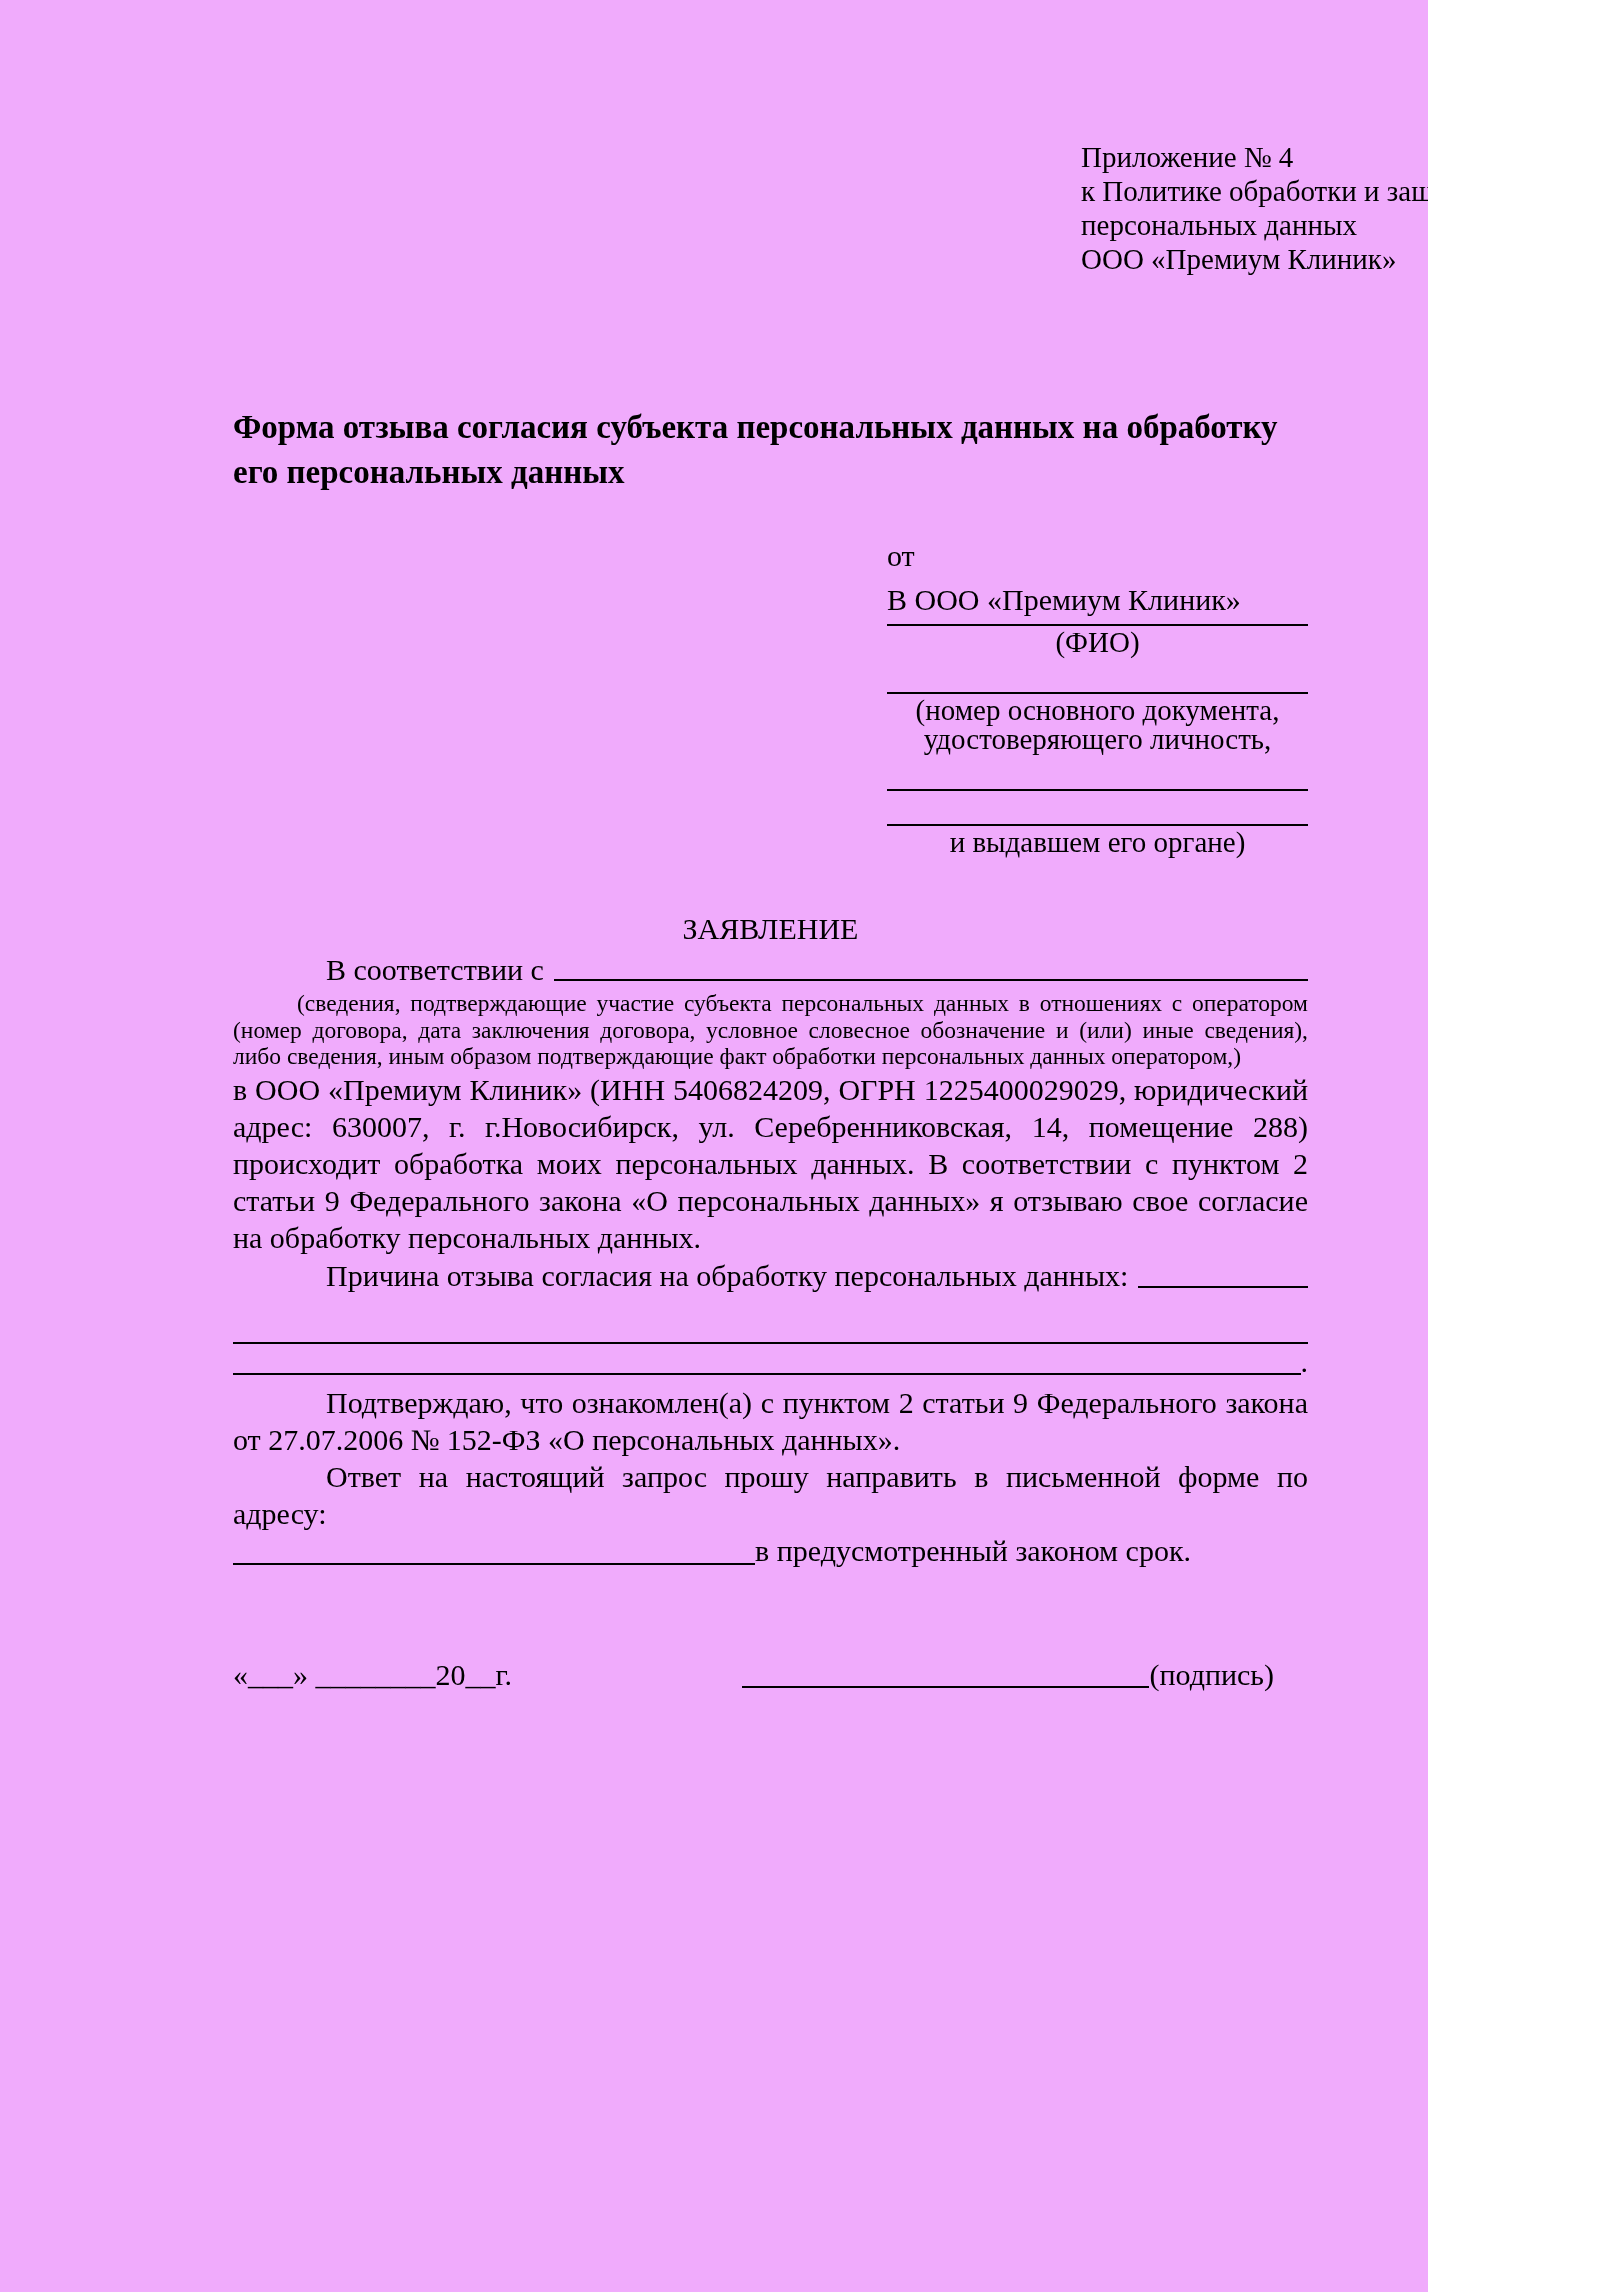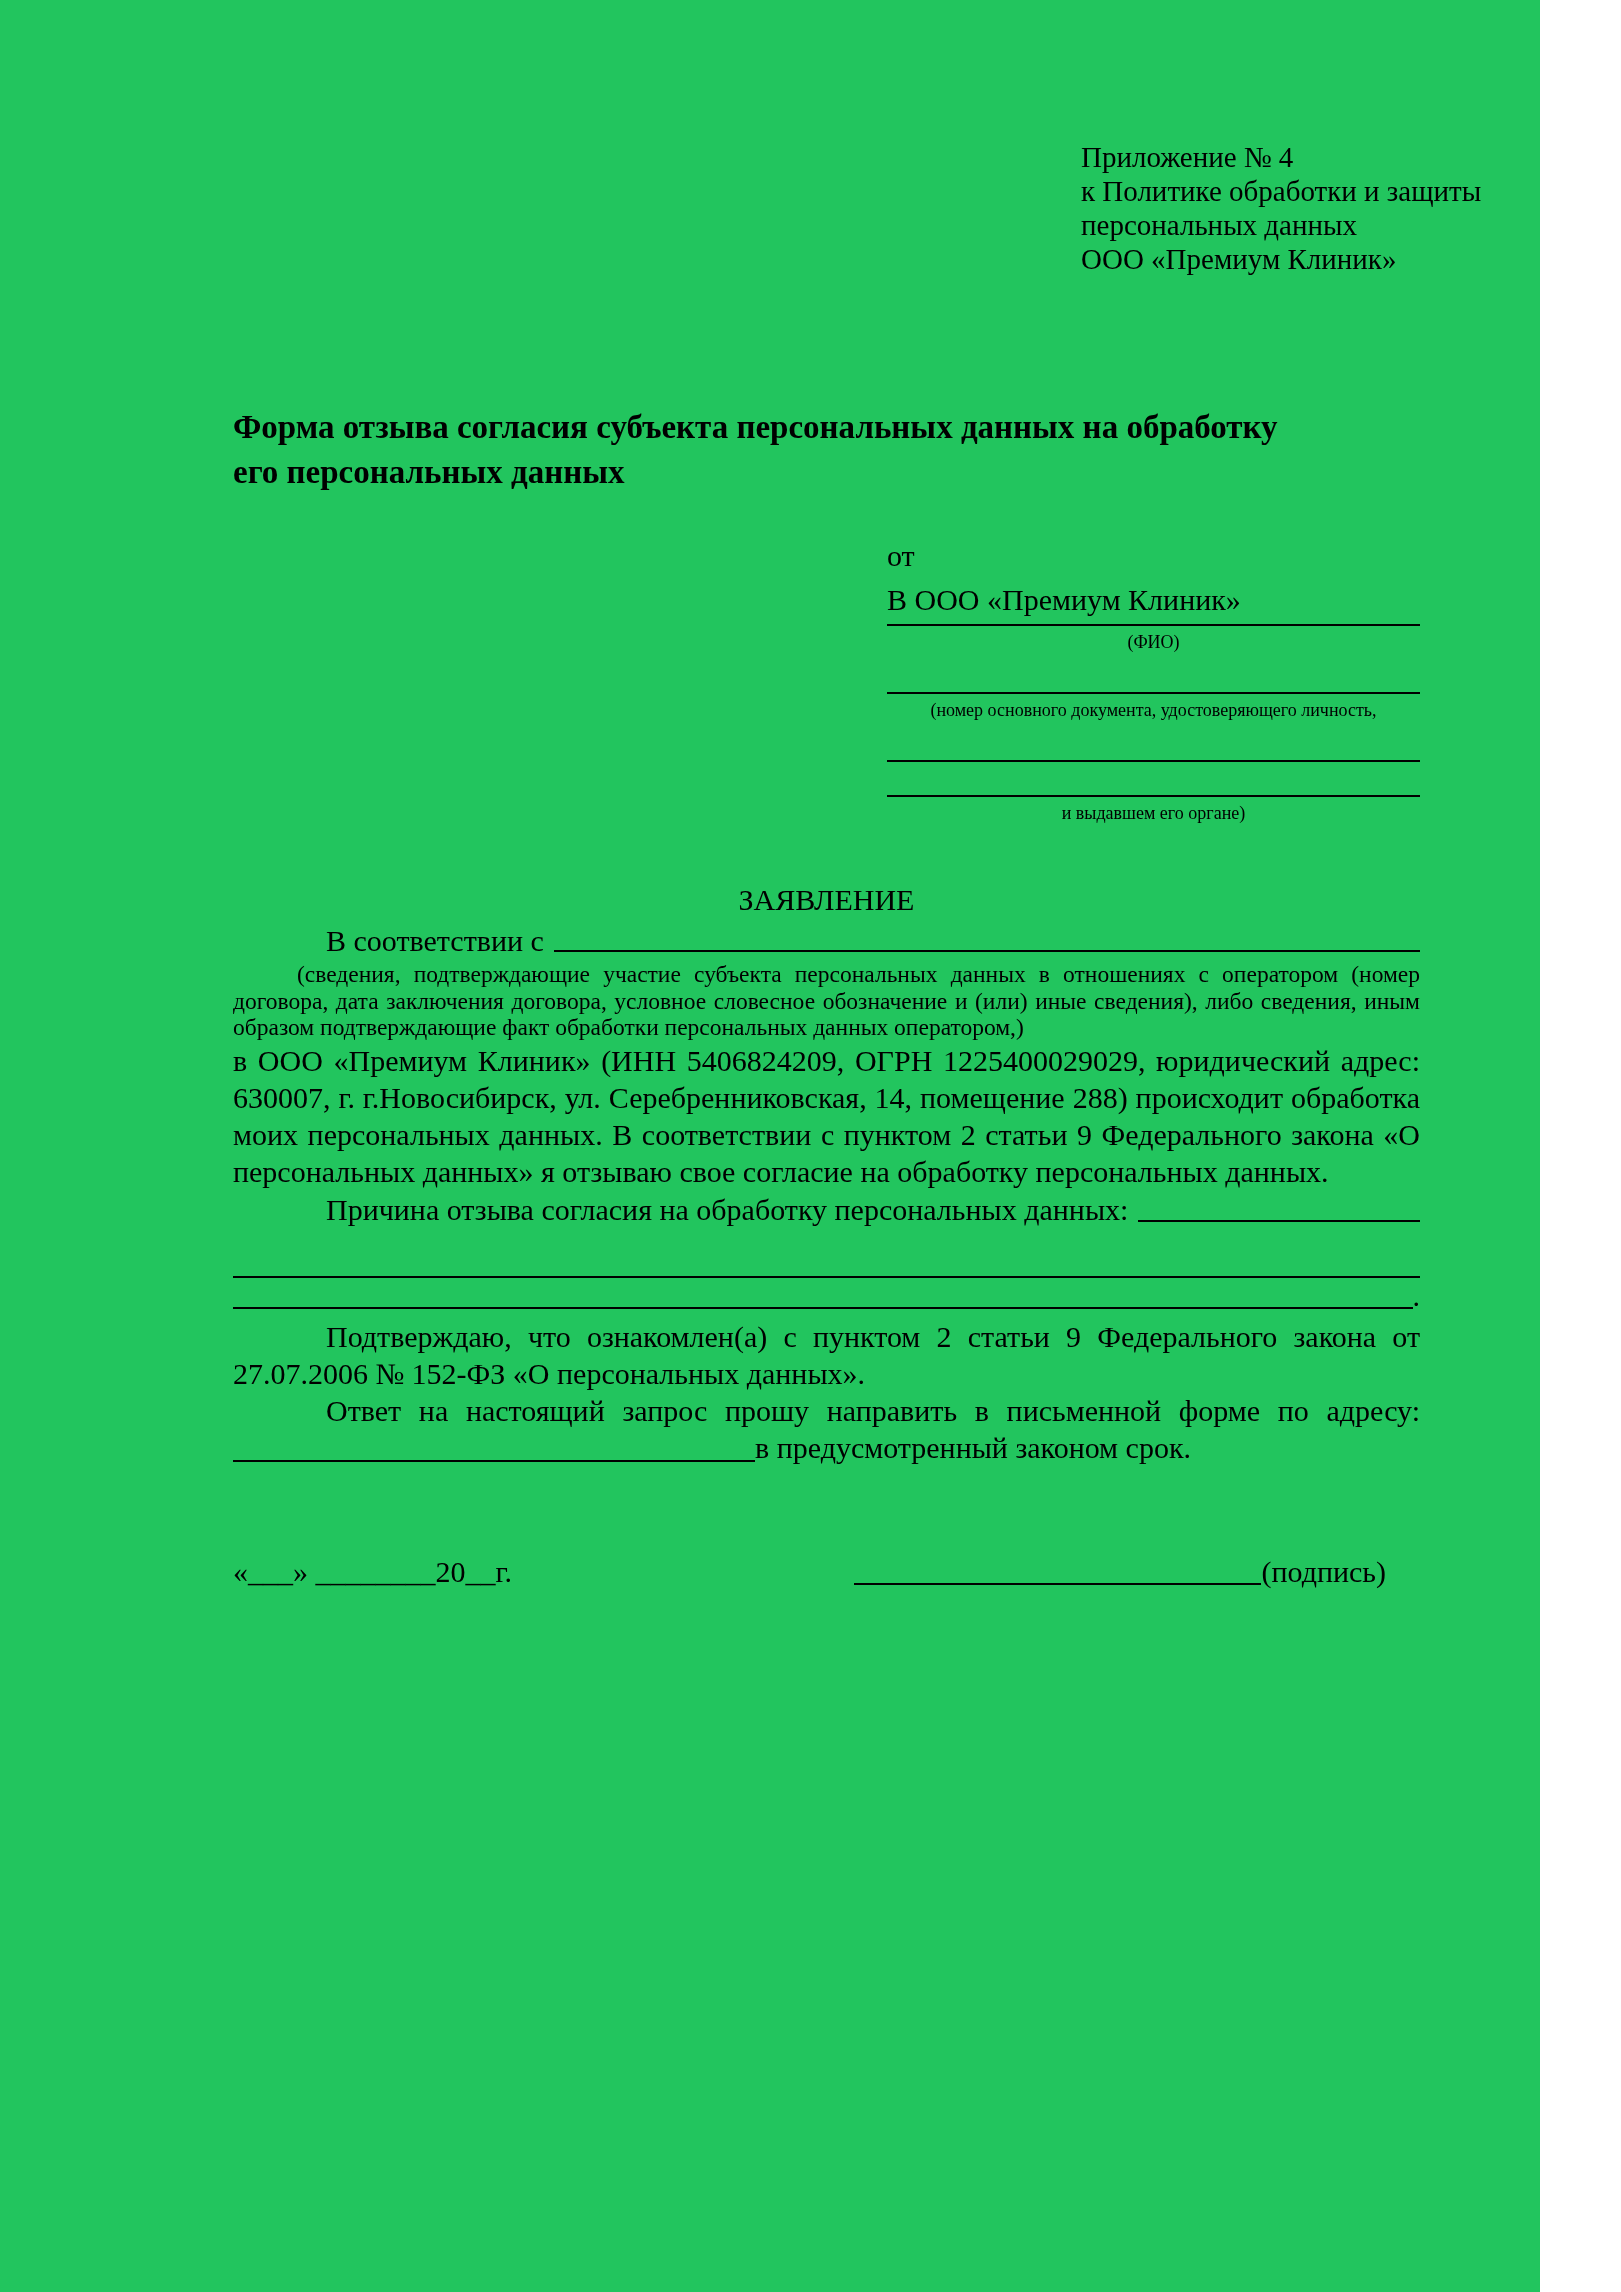--- a/index.html
+++ b/index.html
@@ -1,20 +1,20 @@
 <!DOCTYPE html>
 <html><head>
 <meta charset="utf-8">
 <style>
   html, body { margin: 0; padding: 0; background: #ffffff; }
   .page {
     position: relative;
-    width: 1540px;
+    width: 1428px;
     height: 2293px;
-    background: #22c55e;
+    background: #f0abfc;
     color: #000000;
     font-family: "Liberation Serif", "DejaVu Serif", serif;
     box-sizing: border-box;
     overflow: hidden;
   }
   .content {
     box-sizing: border-box;
     padding: 140px 120px 0 233px; 
     width: 100%;
   }
@@ -45,21 +45,21 @@
   .addr-line { line-height: 44px; }
   .blank {
     border-bottom: 2.9px solid #000;
   }
   .blank.b1 { height: 2px; }
   .blank.b2 { height: 35px; }
   .blank.b3 { height: 35px; }
   .blank.b4 { height: 33px; }
   .caption {
     text-align: center;
-    font-size: 18px;
+    font-size: 29px;
     line-height: 29px;
     padding-top: 2px;
   }
 
   
   .statement-heading {
     margin-top: 51px;
     text-align: center;
     font-size: 30px;
     line-height: 41px;

